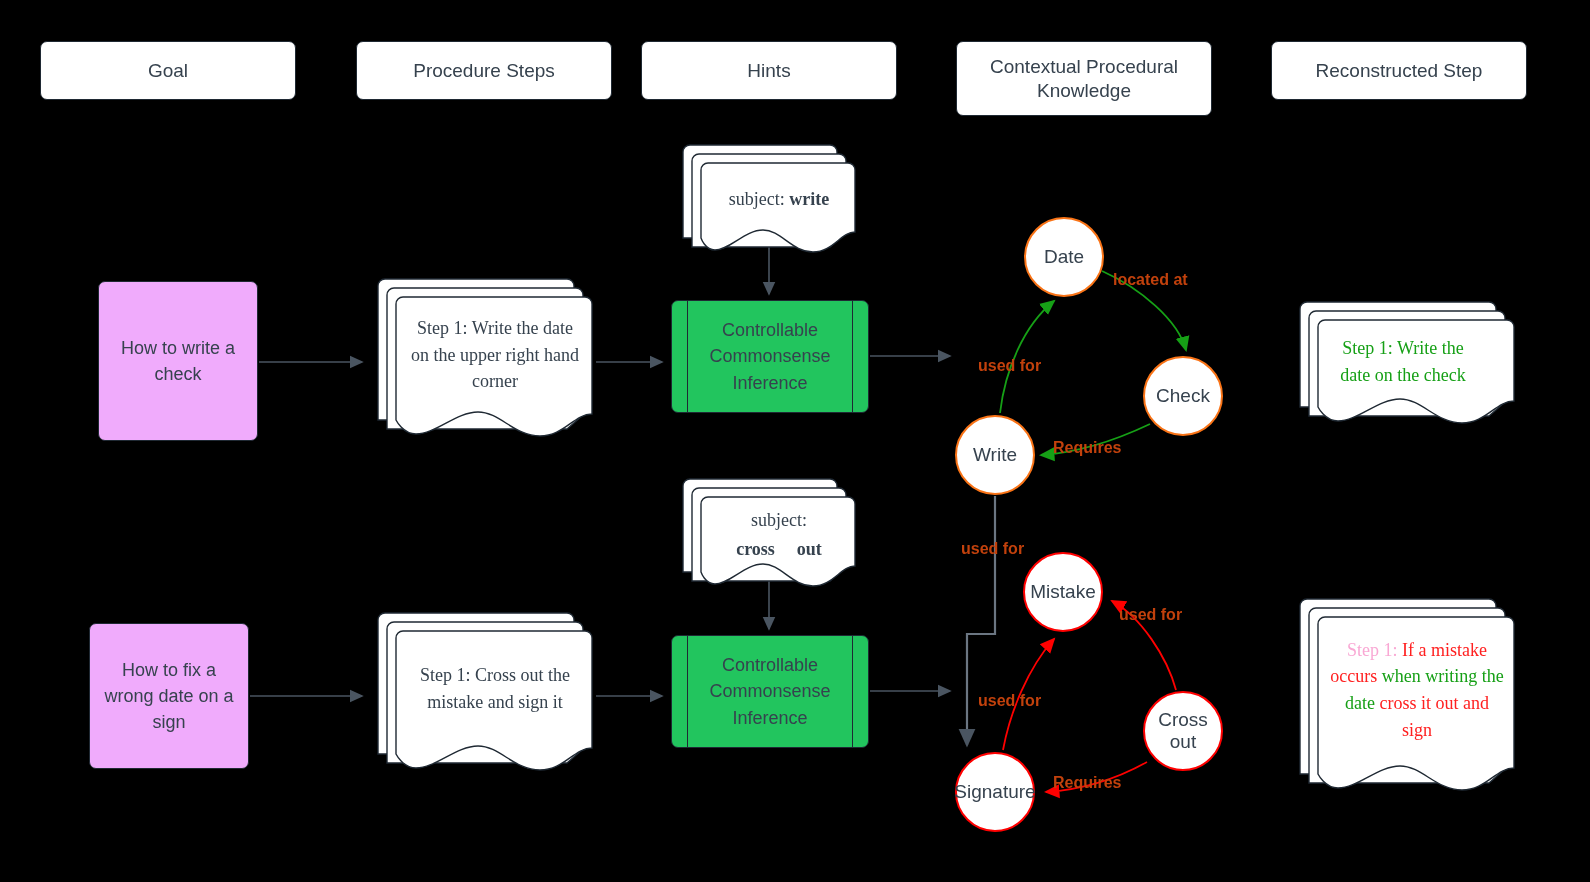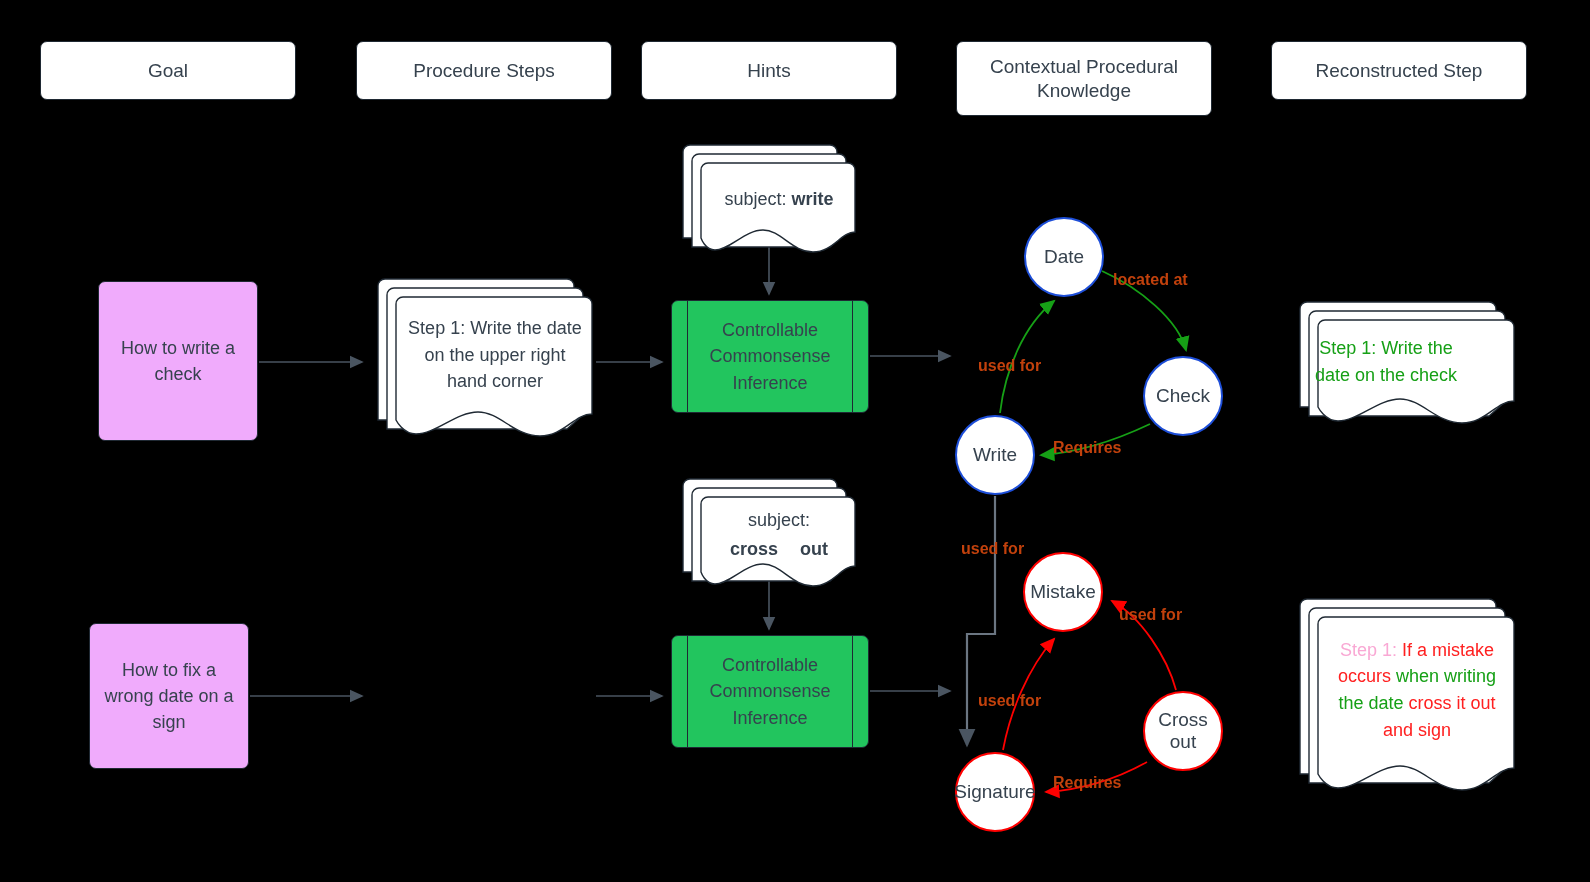--- a/index.html
+++ b/index.html
@@ -81,20 +81,21 @@
     bottom: 0;
     width: 0;
     border-left: 1px solid #1f2933;
   }
   .process-box::before { left: 15px; }
   .process-box::after  { right: 15px; }
 
   
   .doc-stack {
     position: absolute;
+    font-family: Liberation Serif, serif;
   }
   .doc-stack svg {
     position: absolute;
     left: 0;
     top: 0;
     overflow: visible;
   }
   .doc-text {
     position: absolute;
     box-sizing: border-box;
@@ -120,21 +121,21 @@
     background: #ffffff;
     box-sizing: border-box;
     display: flex;
     align-items: center;
     justify-content: center;
     text-align: center;
     color: #36424e;
     font-size: 19px;
     line-height: 1.15;
   }
-  .node.green { border: 2px solid #1d4ed8; }
+  .node.green { border: 2px solid #f97316; }
   .node.red   { border: 2px solid #ff0000; }
   .node .node-label {
     white-space: nowrap;
   }
   .node.wide .node-label {
     position: relative;
     z-index: 3;
   }
 
   
@@ -264,27 +265,36 @@
     <span>Controllable Commonsense Inference</span>
   </div>
 
   <div class="doc-stack" style="left:1297px; top:300px; width:220px; height:128px;">
     <svg width="220" height="128" viewBox="0 0 220 128">
       <path d="M3,9 a7,7 0 0 1 7,-7 h182 a7,7 0 0 1 7,7 v84 l-16,14 h-180 z" fill="#ffffff" stroke="#1f2933" stroke-width="1.4"></path>
       <path d="M12,18 a7,7 0 0 1 7,-7 h182 a7,7 0 0 1 7,7 v84 l-16,14 h-180 z" fill="#ffffff" stroke="#1f2933" stroke-width="1.4"></path>
       <path d="M21,27 a7,7 0 0 1 7,-7 h182 a7,7 0 0 1 7,7 v74
                c-18,0 -28,22 -52,22 c-26,0 -40,-24 -62,-24 c-22,0 -42,22 -62,22 -13,0 -20,-14 -20,-14 z" fill="#ffffff" stroke="#1f2933" stroke-width="1.4"></path>
     </svg>
-    <div class="doc-text t-green" style="left:5px; top:28px; width:168px; height:68px;">Step 1: Write the date on the check</div>
+    <div class="doc-text t-green" style="left:22px; top:28px; width:168px; height:68px;">Step 1: Write the date on the check</div>
   </div>
 
   <div class="goal-box" style="left:89px; top:623px; width:160px; height:146px;">
     <span>How to fix a wrong date on a sign</span>
   </div>
 
+  <div class="doc-stack" style="left:375px; top:611px; width:220px; height:165px;">
+    <svg width="220" height="165" viewBox="0 0 220 165">
+      <path d="M3,9 a7,7 0 0 1 7,-7 h182 a7,7 0 0 1 7,7 v120 l-16,14 h-180 z" fill="#ffffff" stroke="#1f2933" stroke-width="1.4"></path>
+      <path d="M12,18 a7,7 0 0 1 7,-7 h182 a7,7 0 0 1 7,7 v120 l-16,14 h-180 z" fill="#ffffff" stroke="#1f2933" stroke-width="1.4"></path>
+      <path d="M21,27 a7,7 0 0 1 7,-7 h182 a7,7 0 0 1 7,7 v110
+               c-18,0 -28,22 -52,22 c-26,0 -40,-24 -62,-24 c-22,0 -42,22 -62,22 -13,0 -20,-14 -20,-14 z" fill="#ffffff" stroke="#1f2933" stroke-width="1.4"></path>
+    </svg>
+    <div class="doc-text" style="left:22px; top:28px; width:196px; height:100px;">Step 1: Cross out the mistake and sign it</div>
+  </div>
 
   <div class="doc-stack" style="left:680px; top:477px; width:178px; height:113px;">
     <svg width="178" height="113" viewBox="0 0 178 113">
       <path d="M3,9 a7,7 0 0 1 7,-7 h140 a7,7 0 0 1 7,7 v72 l-16,14 h-138 z" fill="#ffffff" stroke="#1f2933" stroke-width="1.4"></path>
       <path d="M12,18 a7,7 0 0 1 7,-7 h140 a7,7 0 0 1 7,7 v72 l-16,14 h-138 z" fill="#ffffff" stroke="#1f2933" stroke-width="1.4"></path>
       <path d="M21,27 a7,7 0 0 1 7,-7 h140 a7,7 0 0 1 7,7 v62
                c-14,0 -22,20 -42,20 c-21,0 -32,-22 -50,-22 c-18,0 -33,20 -48,20 -10,0 -14,-12 -14,-12 z" fill="#ffffff" stroke="#1f2933" stroke-width="1.4"></path>
     </svg>
     <div class="doc-text" style="left:22px; top:28px; width:154px; height:60px; flex-direction:column; gap:2px;">
       <span>subject:</span>

